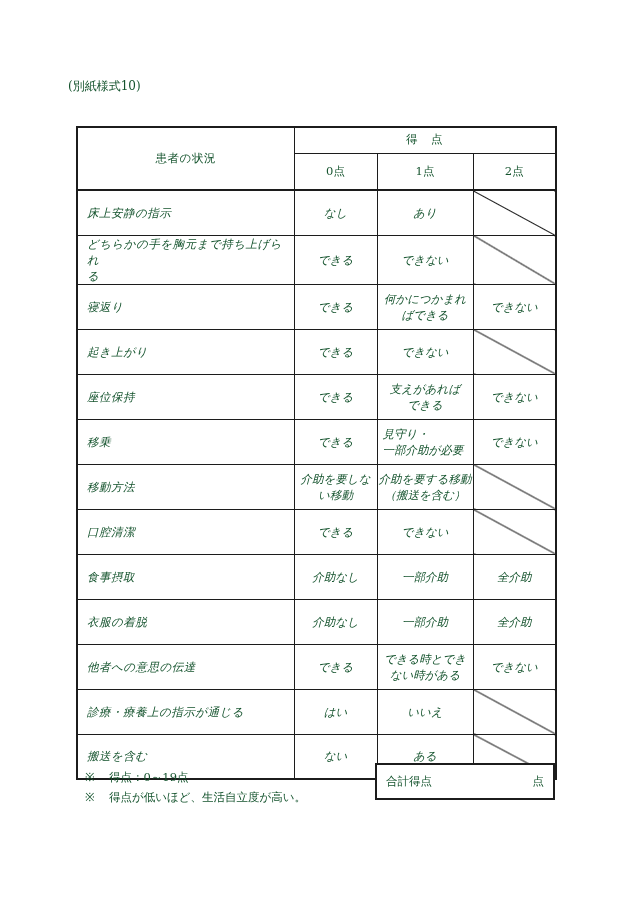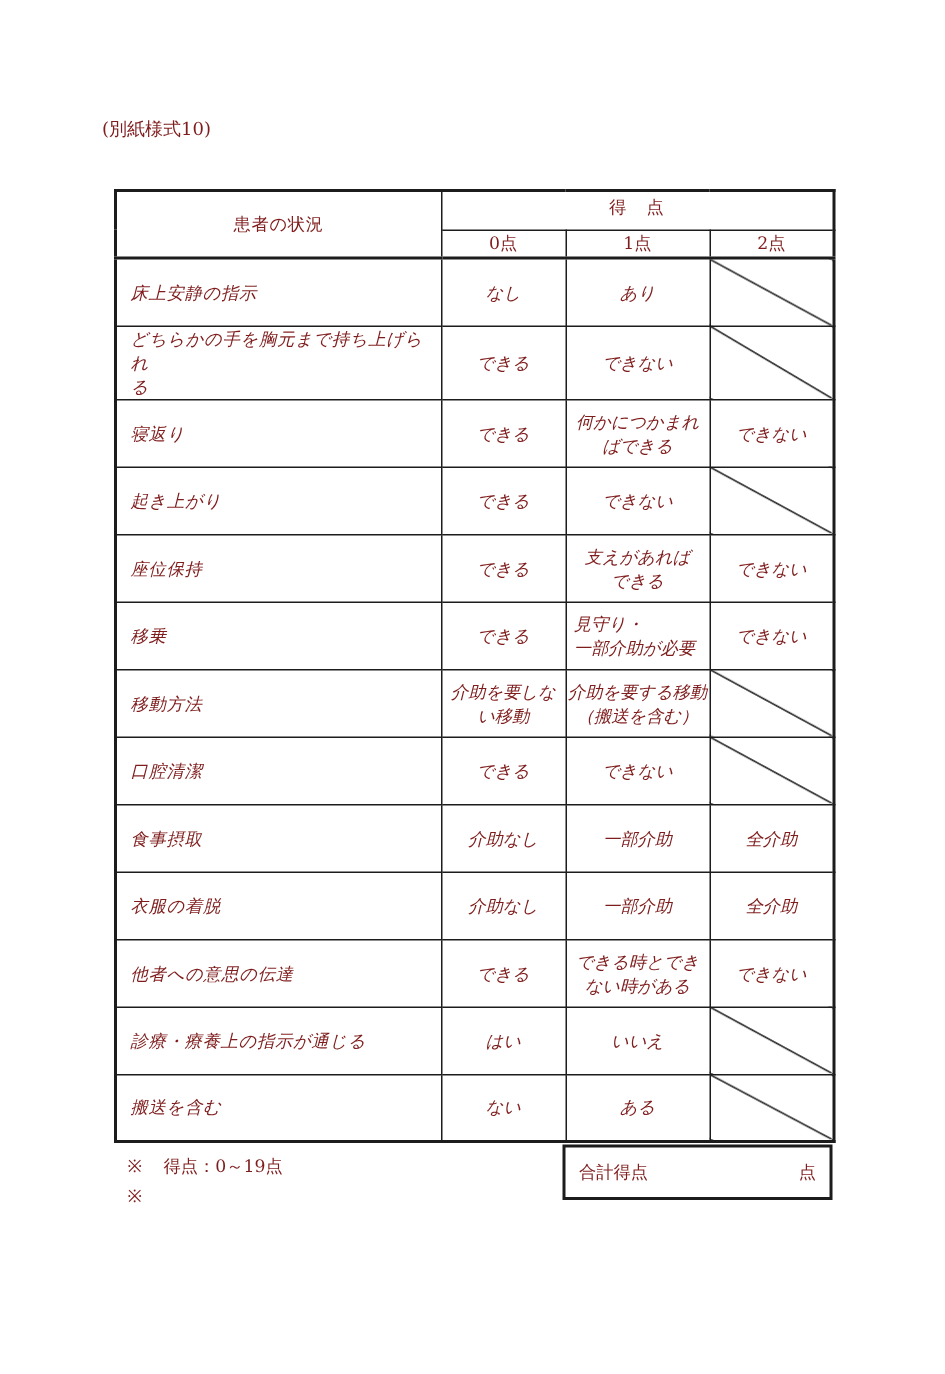--- a/index.html
+++ b/index.html
@@ -3,21 +3,21 @@
 <meta charset="utf-8">
 <style>
   * { margin: 0; padding: 0; box-sizing: border-box; }
   html, body { background: #e8e8e8; }
   .page {
     position: relative;
     width: 630px;
     height: 916px;
     background: #ffffff;
     font-family: "DejaVu Serif", "Liberation Serif", serif;
-    color: #7f1d1d;
+    color: #14532d;
     margin: 0 auto;
     overflow: hidden;
   }
   .form-label {
     position: absolute;
     left: 68px;
     top: 78px;
     font-size: 12px;
   }
   .doc-title {
@@ -44,21 +44,21 @@
   table.eval col.c-s2   { width: 83px; }
   table.eval { border: 2px solid #1c1c1c; }
   table.eval th, table.eval td {
     border: 1px solid #1c1c1c;
     font-weight: normal;
     vertical-align: middle;
     text-align: center;
     line-height: 1.4;
   }
   table.eval thead tr.score-row th { height: 26px; }
-  table.eval thead tr.points-row th { height: 19px; }
+  table.eval thead tr.points-row th { height: 37px; }
   table.eval thead th.patient-col { letter-spacing: 0.5px; }
   table.eval thead th.score-head { letter-spacing: 1px; font-family: Liberation Mono, monospace; }
   table.eval tbody tr:first-child td { border-top: 2px solid #1c1c1c; }
   table.eval tbody td { height: 45px; font-style: italic; }
   table.eval tbody td.item {
     text-align: left;
     padding: 0 4px 0 9px;
     white-space: pre-line;
     letter-spacing: 0.5px;
   }
@@ -228,20 +228,21 @@
 </tbody>
   </table>
 
   <div class="notes">
     <div class="note-line">
       <span class="note-marker">※</span>
       <span>得点：0～19点</span>
     </div>
     <div class="note-line">
       <span class="note-marker">※</span>
+      <span>得点が低いほど、生活自立度が高い。</span>
     </div>
   </div>
 
   <div class="total-box">
     <span>合計得点</span>
     <span>点</span>
   </div>
 
 </div>
 

